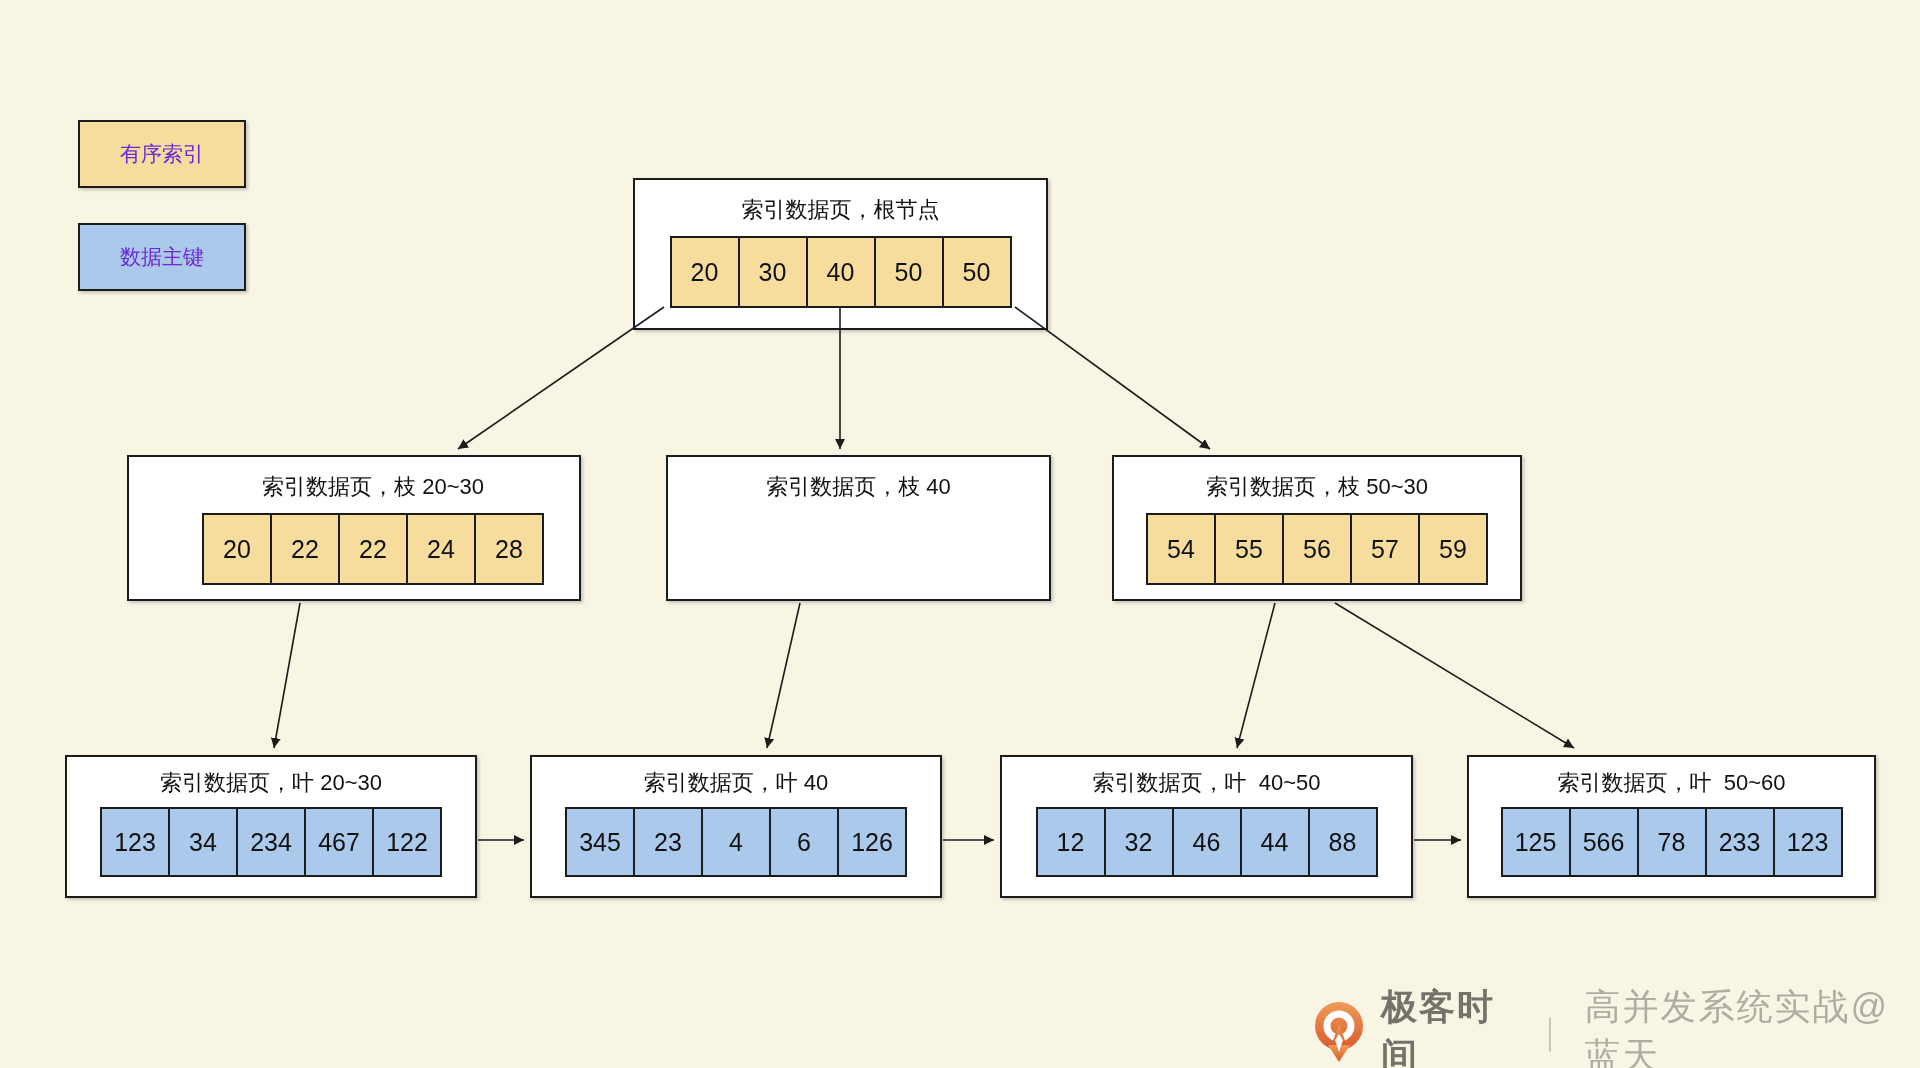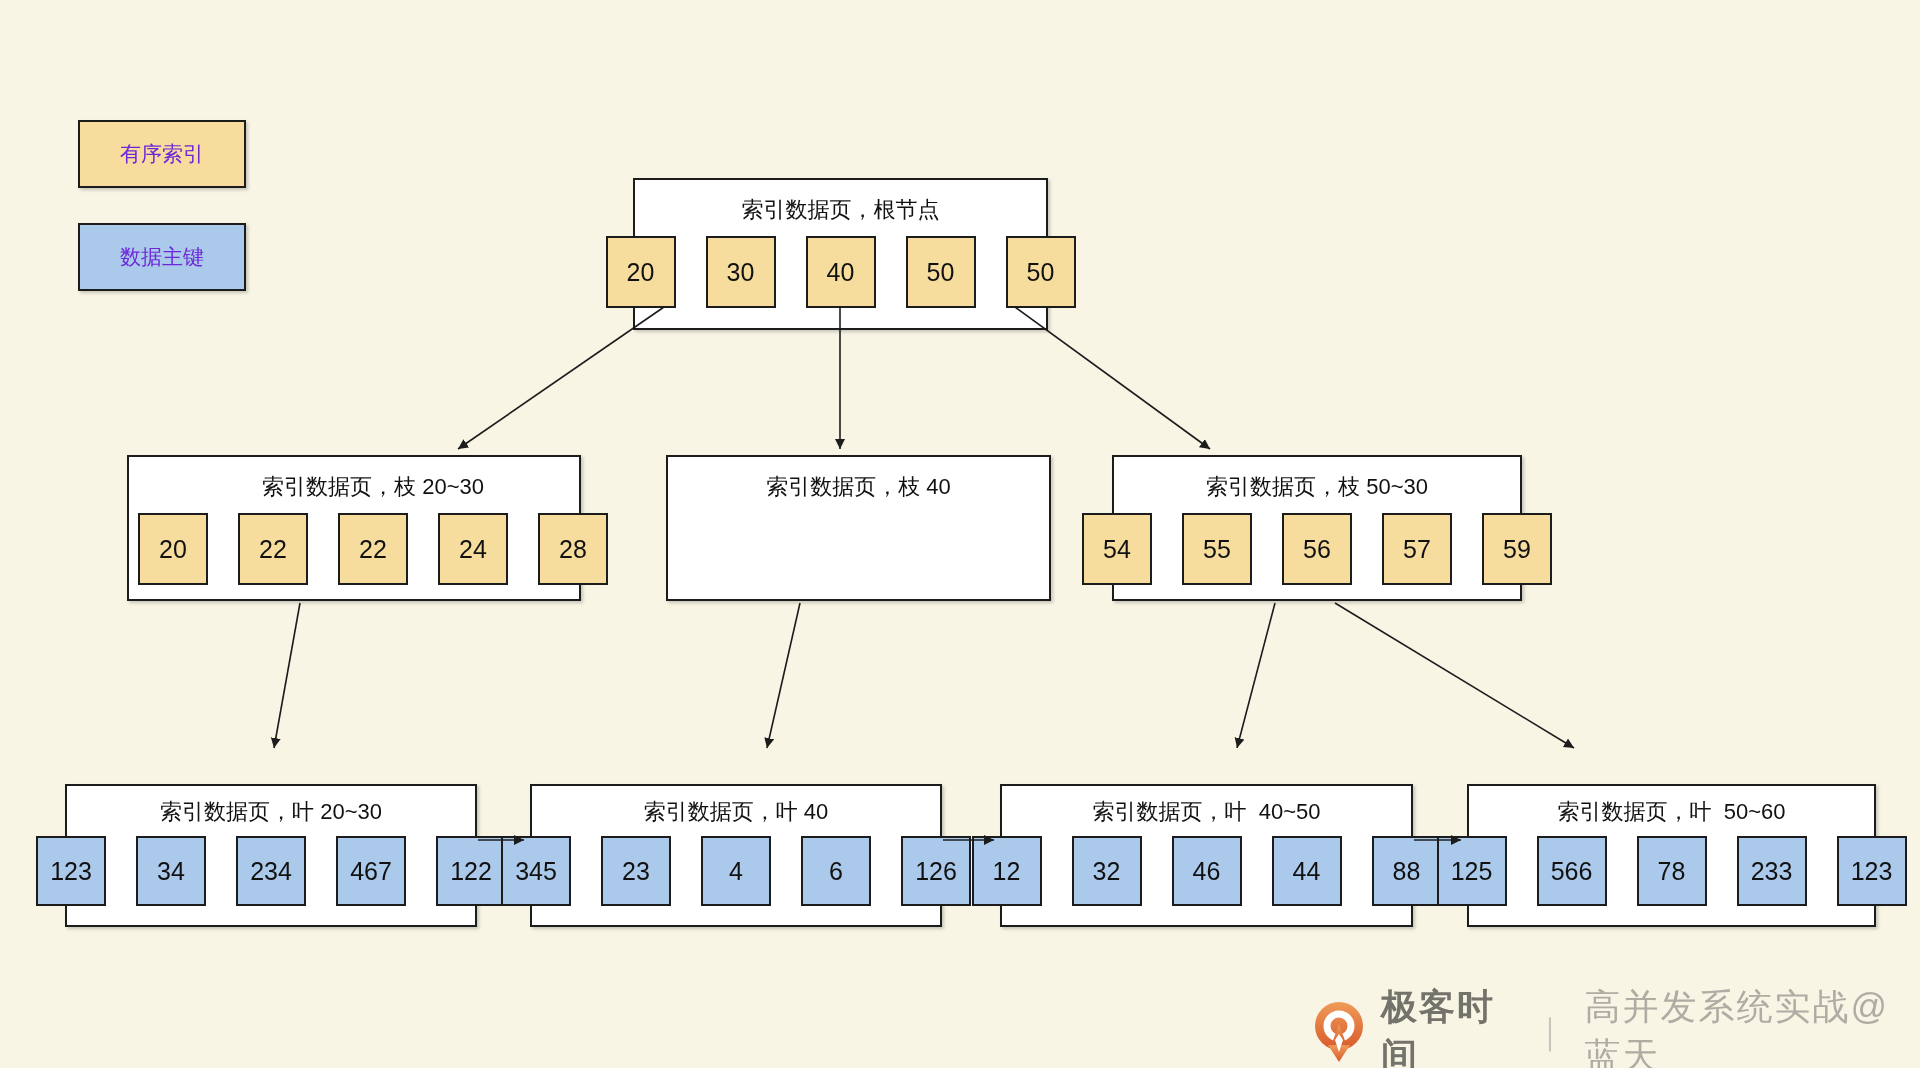--- a/index.html
+++ b/index.html
@@ -33,21 +33,21 @@
     border:2px solid #1c1c1c;
     box-sizing:border-box;
     display:flex;flex-direction:column;align-items:center;
     box-shadow:2px 2px 3px rgba(110,110,100,.35);
   }
   .node-title{
     font-size:22px;color:#111;
     white-space:pre;
     line-height:28px;
   }
-  .cell-row{display:flex;gap:32px;}
+  .cell-row{display:flex;}
   .cell{
     width:70px;
     border:2px solid #1c1c1c;
     box-sizing:border-box;
     display:flex;align-items:center;justify-content:center;
     font-size:25px;color:#111;
     margin-left:-2px;
   }
   .cell:first-child{margin-left:0;}
   .cell.index{background:#F6DD9D;}
@@ -57,21 +57,21 @@
   .node.root .cell-row{margin-top:12px;}
   .node.root .cell{height:72px;}
 
   .node.branch{top:455px;height:146px;padding-top:16px;}
   .node.branch .cell-row{margin-top:12px;}
   .node.branch .cell{height:72px;}
   .node.b1{left:127px;width:454px;padding-left:38px;}
   .node.b2{left:666px;width:385px;}
   .node.b3{left:1112px;width:410px;}
 
-  .node.leaf{top:755px;height:143px;padding-top:12px;margin-top:29px;}
+  .node.leaf{top:755px;height:143px;padding-top:12px;}
   .node.leaf .cell-row{margin-top:10px;}
   .node.leaf .cell{height:70px;}
   .node.l1{left:65px;width:412px;}
   .node.l2{left:530px;width:412px;}
   .node.l3{left:1000px;width:413px;}
   .node.l4{left:1467px;width:409px;}
 
   
   .arrows{
     position:absolute;left:0;top:0;width:1920px;height:1068px;

